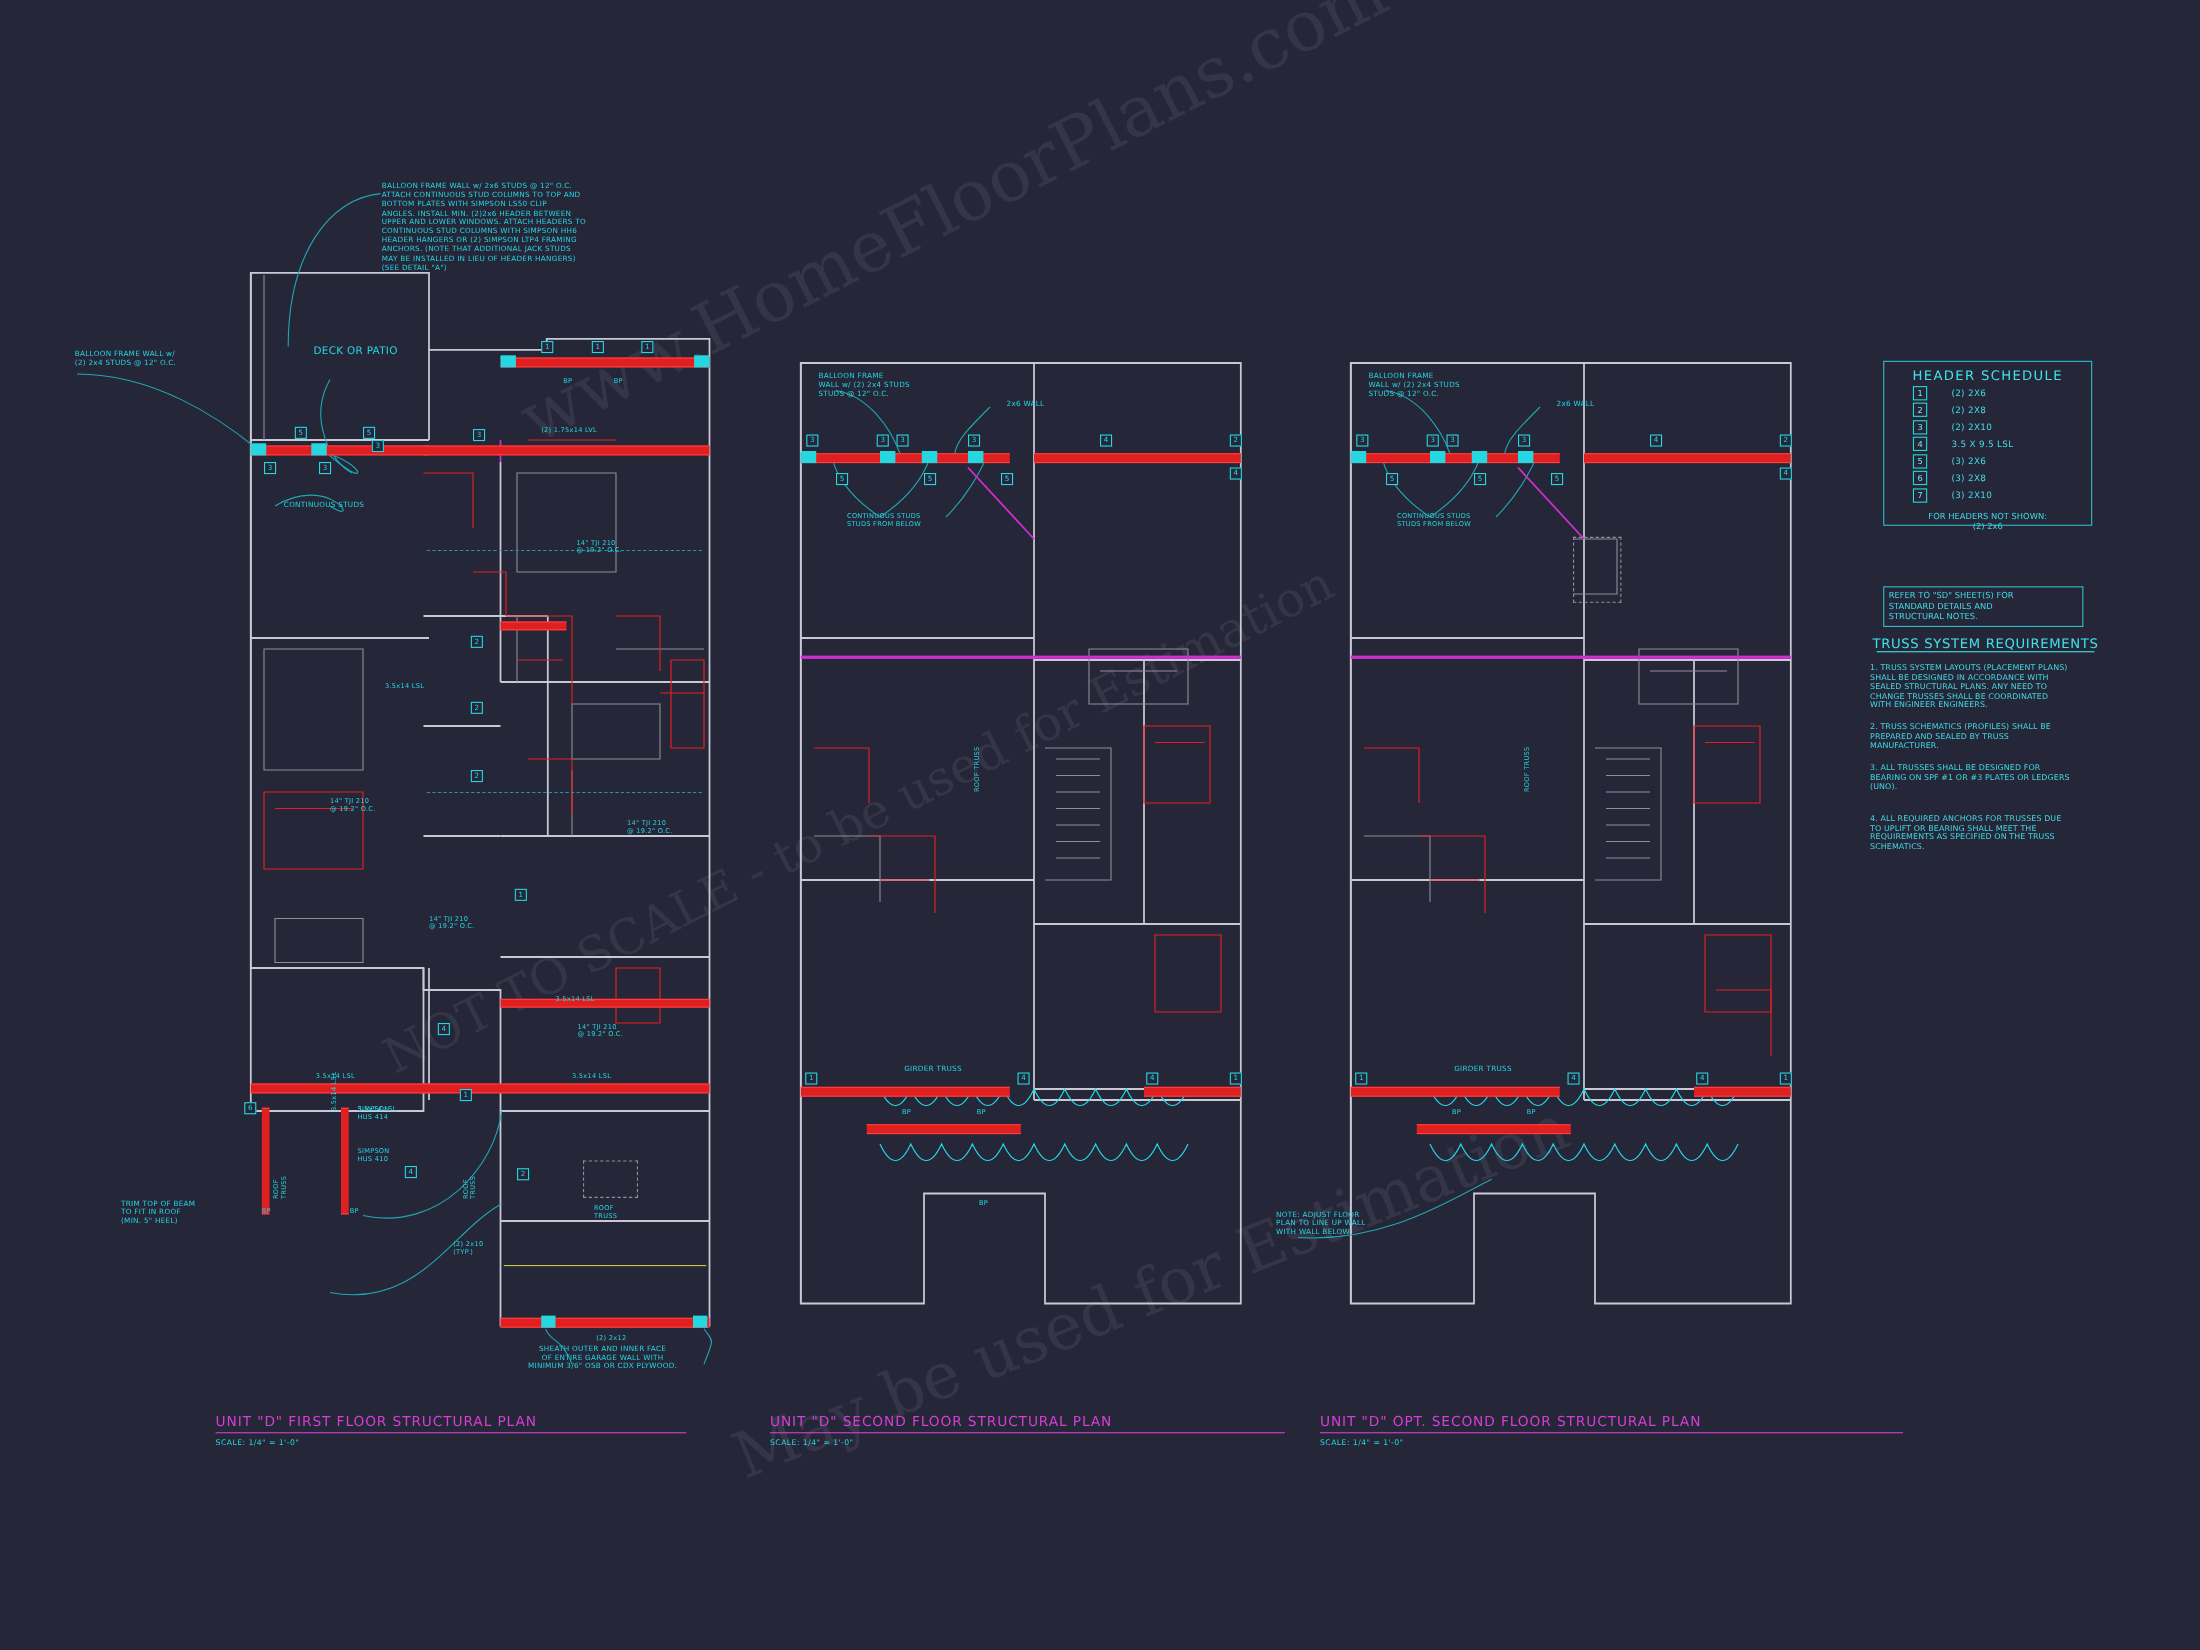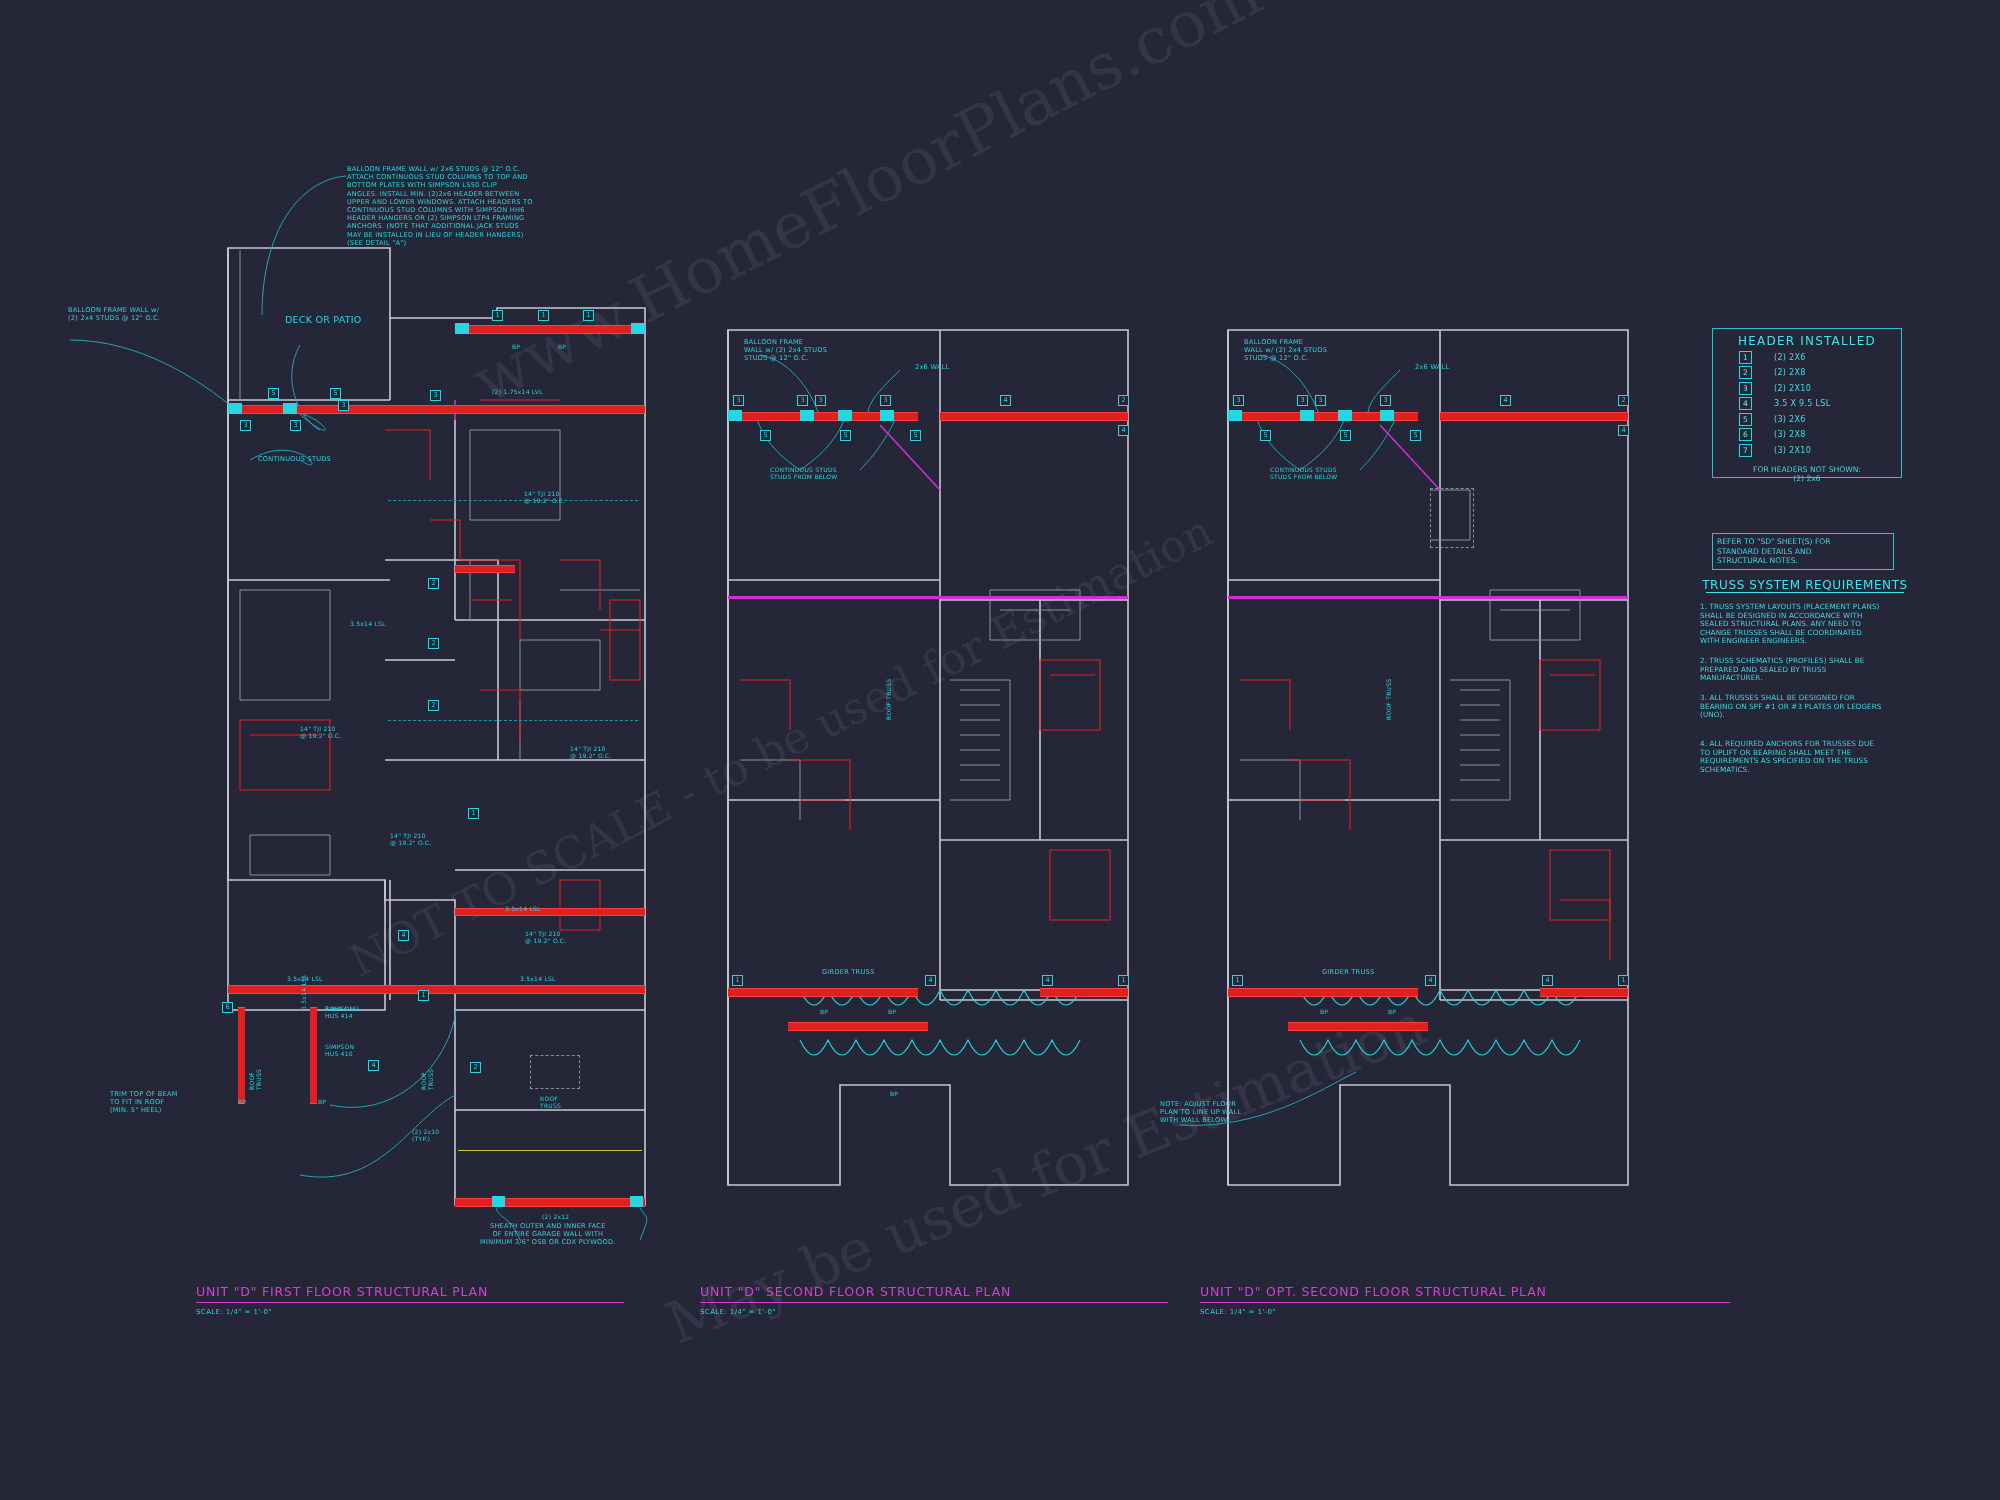--- a/index.html
+++ b/index.html
@@ -326,21 +326,21 @@
   <div class="txt sm" style="left:347px;top:165px;">BALLOON FRAME WALL w/ 2x6 STUDS @ 12" O.C.
 ATTACH CONTINUOUS STUD COLUMNS TO TOP AND
 BOTTOM PLATES WITH SIMPSON LS50 CLIP
 ANGLES. INSTALL MIN. (2)2x6 HEADER BETWEEN
 UPPER AND LOWER WINDOWS. ATTACH HEADERS TO
 CONTINUOUS STUD COLUMNS WITH SIMPSON HH6
 HEADER HANGERS OR (2) SIMPSON LTP4 FRAMING
 ANCHORS. (NOTE THAT ADDITIONAL JACK STUDS
 MAY BE INSTALLED IN LIEU OF HEADER HANGERS)
 (SEE DETAIL "A")</div>
-  <div class="txt sm" style="left:68px;top:306px;">BALLOON FRAME WALL w/
+  <div class="txt sm" style="left:68px;top:318px;">BALLOON FRAME WALL w/
 (2) 2x4 STUDS @ 12" O.C.</div>
   <div class="txt" style="left:285px;top:315px;font-size:9.5px;">DECK OR PATIO</div>
   <div class="txt sm" style="left:258px;top:455px;">CONTINUOUS STUDS</div>
   <div class="txt xs" style="left:492px;top:388px;">(2) 1.75x14 LVL</div>
   <div class="txt xs" style="left:524px;top:490px;">14" TJI 210
 @ 19.2" O.C.</div>
   <div class="txt xs" style="left:300px;top:725px;">14" TJI 210
 @ 19.2" O.C.</div>
   <div class="txt xs" style="left:570px;top:745px;">14" TJI 210
 @ 19.2" O.C.</div>
@@ -399,21 +399,21 @@
   <div class="txt sm" style="left:1415px;top:363px;">2x6 WALL</div>
   <div class="txt xs" style="left:1270px;top:466px;">CONTINUOUS STUDS
 STUDS FROM BELOW</div>
   <div class="txt xs" style="left:1385px;top:720px;transform:rotate(-90deg);transform-origin:left top;">ROOF TRUSS</div>
   <div class="txt sm" style="left:1322px;top:968px;">GIRDER TRUSS</div>
   <div class="txt sm" style="left:1160px;top:1100px;">NOTE: ADJUST FLOOR
 PLAN TO LINE UP WALL
 WITH WALL BELOW</div>
 
   <div id="schedule-box" style="left:1712px;top:328px;width:188px;height:148px;">
-    <div class="sch-title" style="margin-top:5px;">HEADER INSTALLED</div>
+    <div class="sch-title" style="margin-top:5px;">HEADER SCHEDULE</div>
     <div>
       <div class="sch-row">
         <div class="sch-num">1</div>
         <div class="sch-val">(2) 2X6</div>
       </div>
       <div class="sch-row">
         <div class="sch-num">2</div>
         <div class="sch-val">(2) 2X8</div>
       </div>
       <div class="sch-row">

